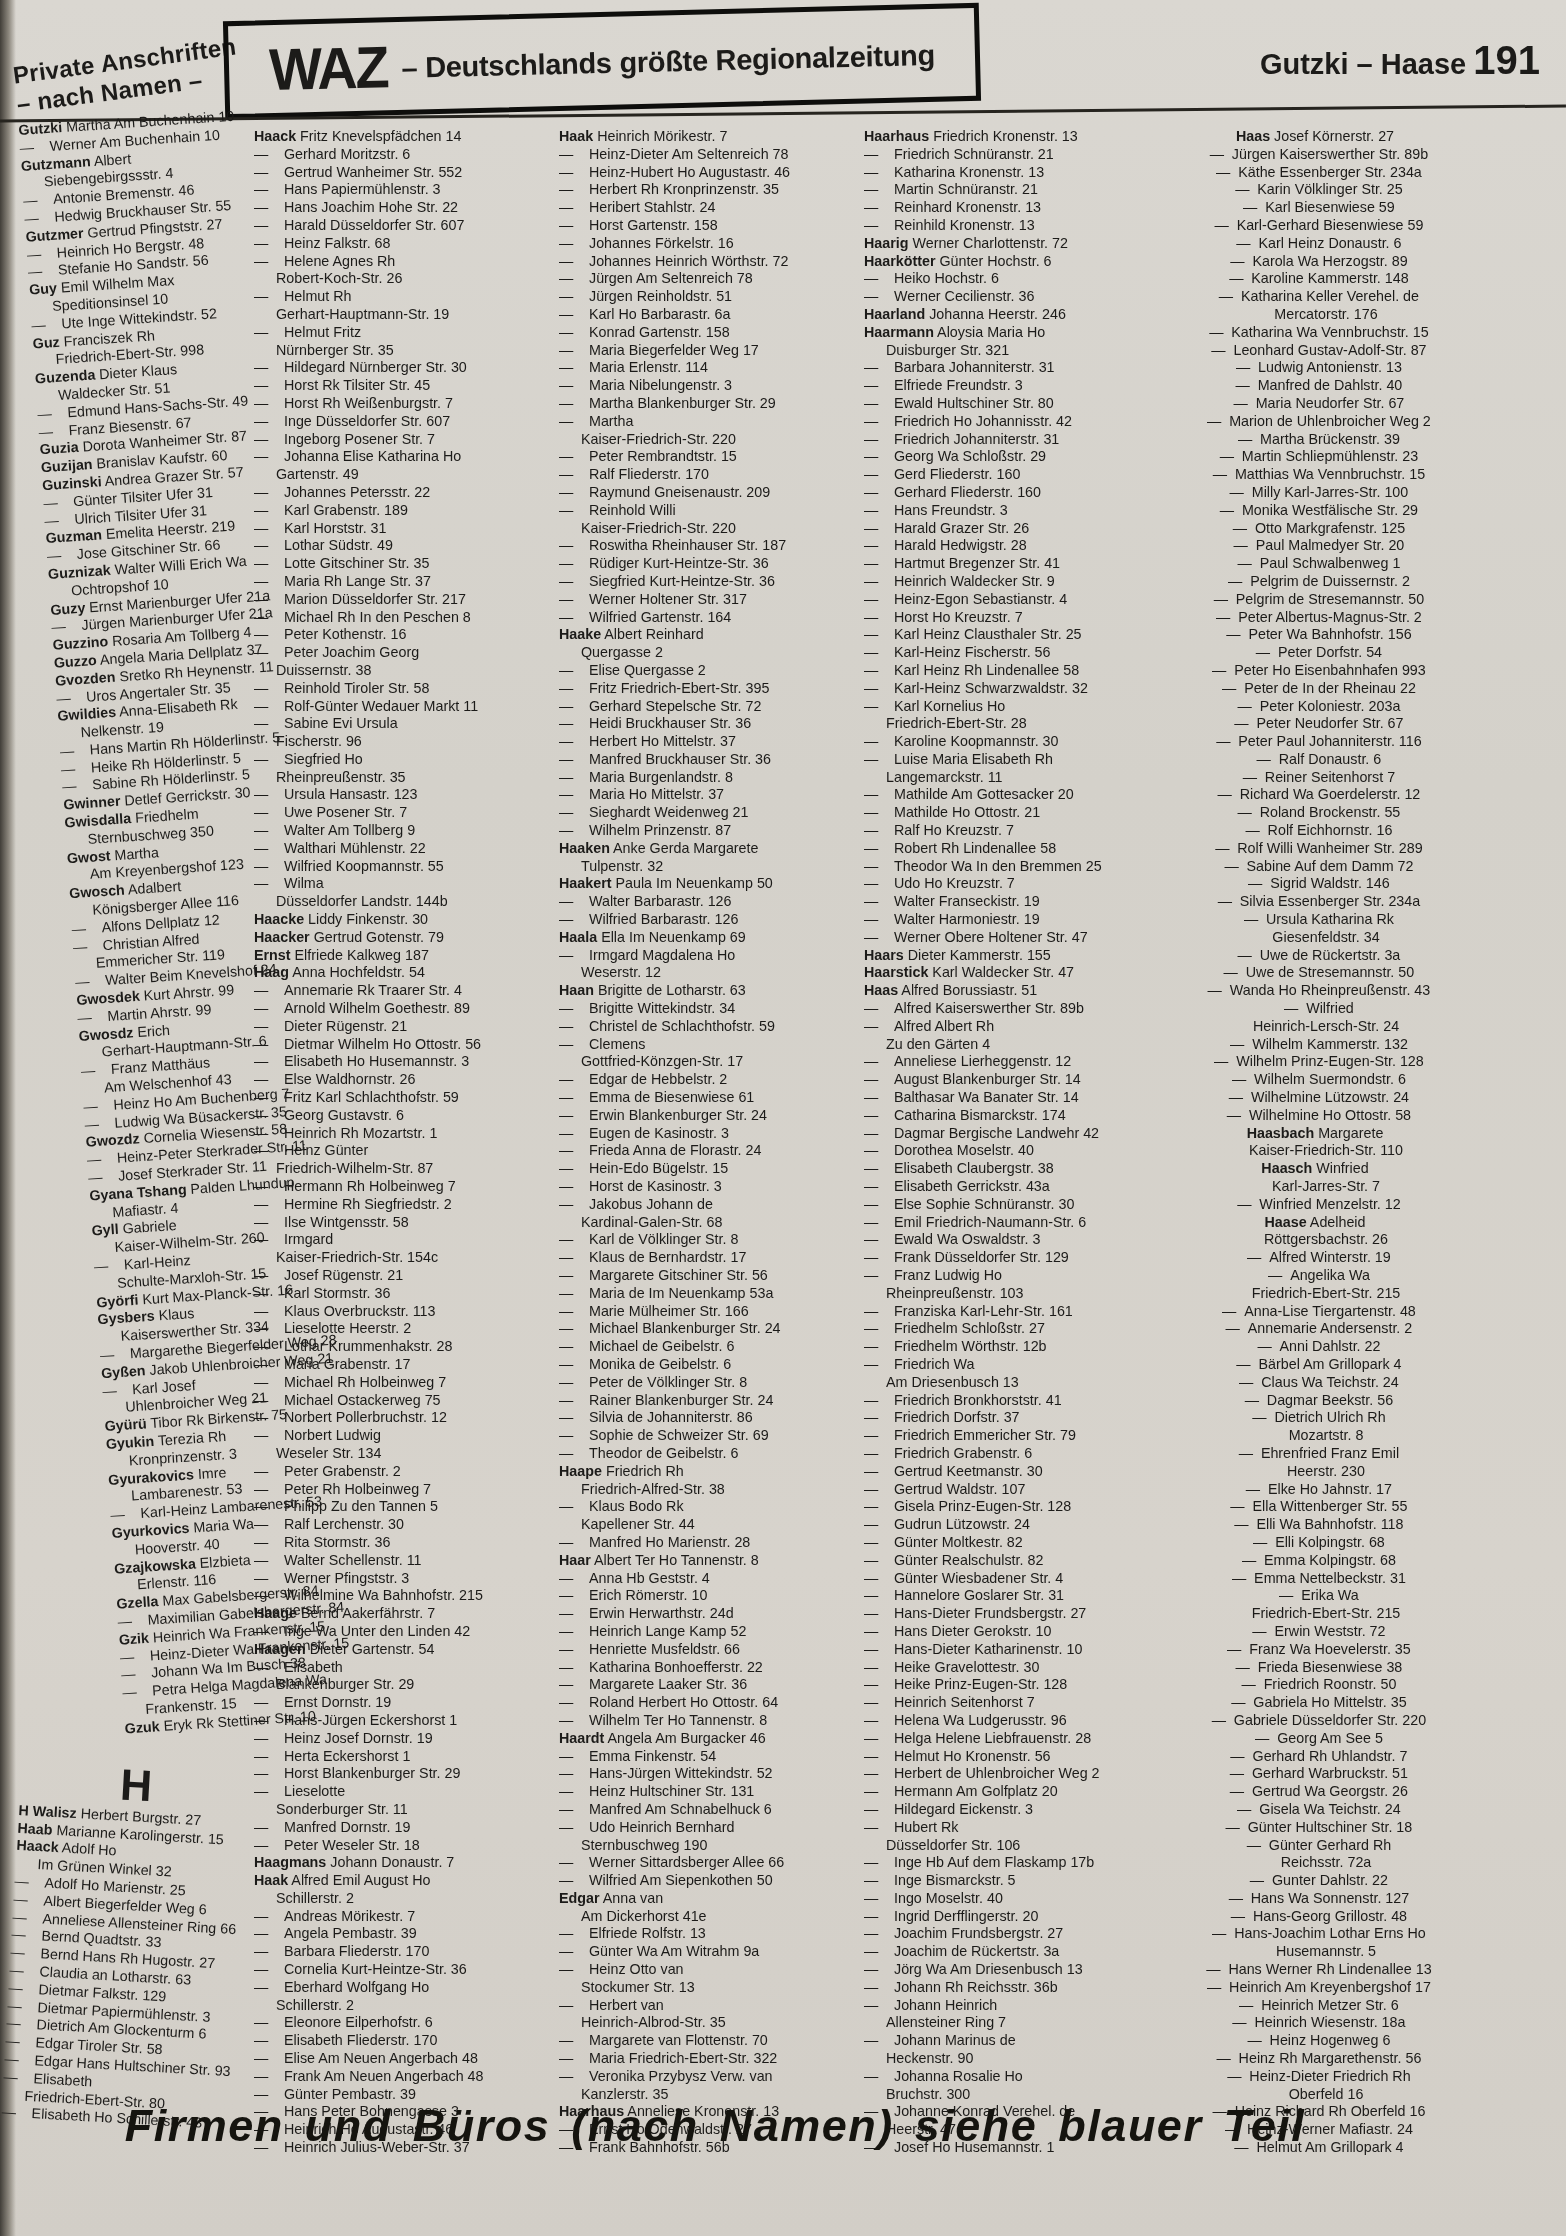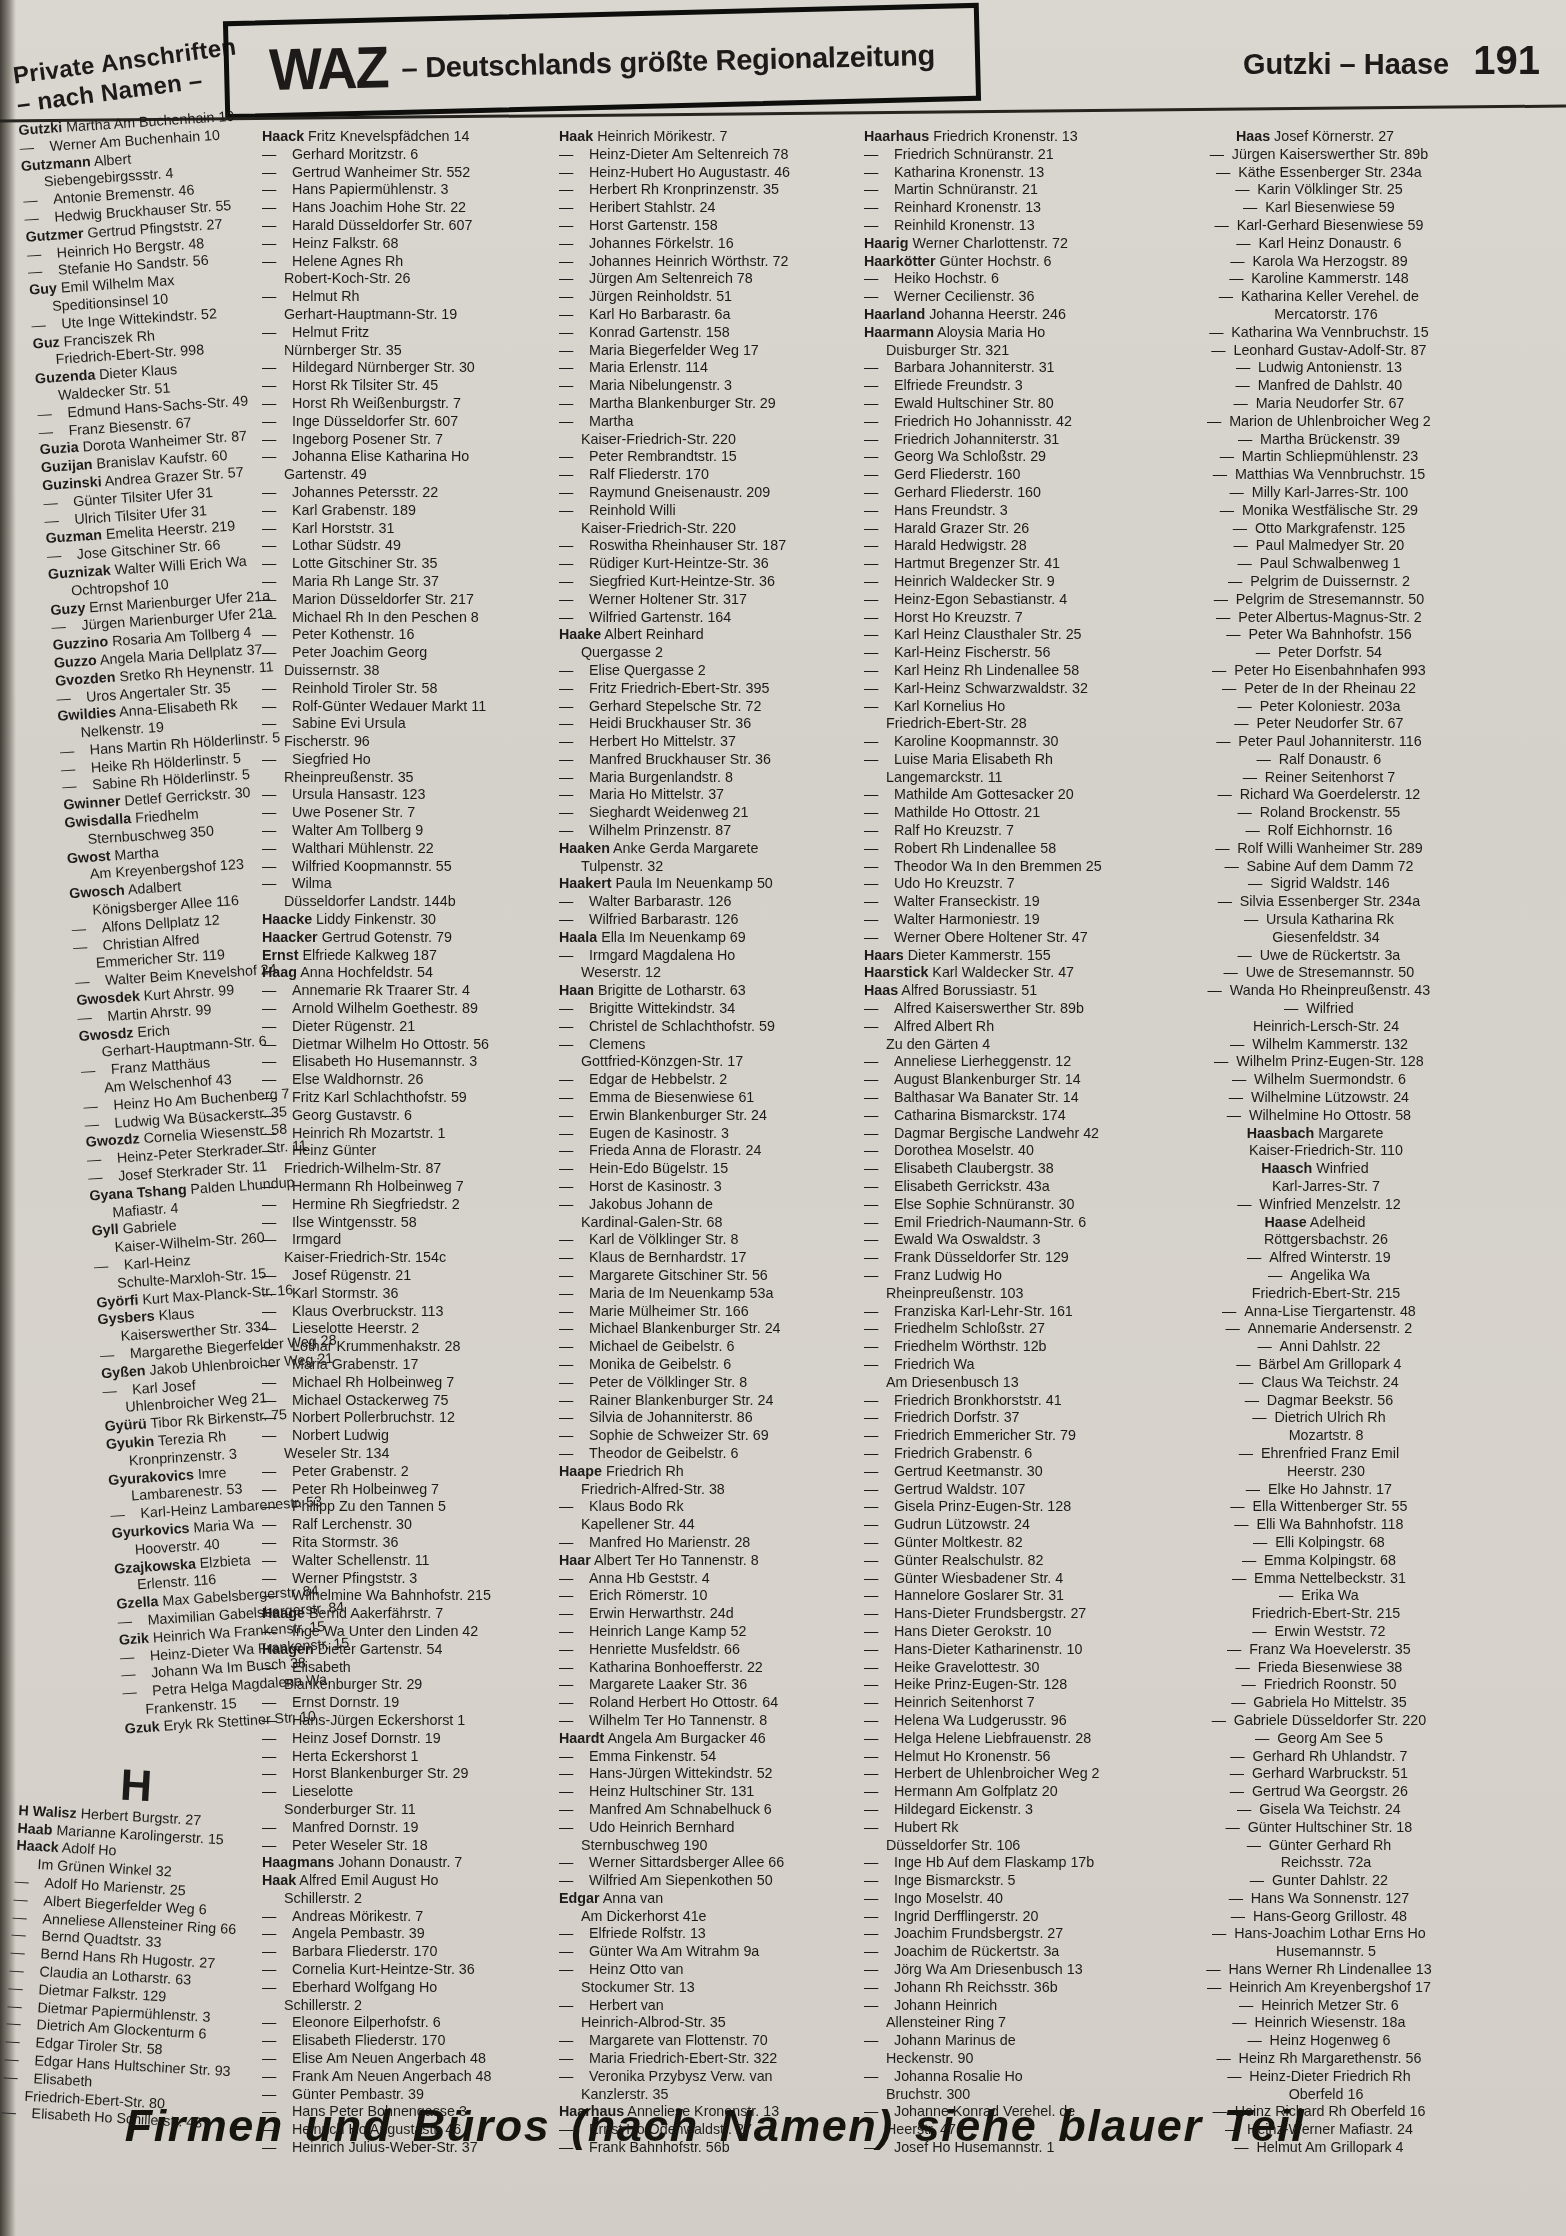--- a/index.html
+++ b/index.html
@@ -18,34 +18,34 @@
   }
   .banner {
     position:absolute; left:224px; top:12px; width:746px; height:88px;
     border:5px solid #0e0e0c; transform:rotate(-1.4deg);
     display:flex; align-items:center; justify-content:center; gap:14px;
   }
   .banner .brand { font-size:56px; font-weight:bold; letter-spacing:-2px; transform:scaleY(1.05); }
   .banner .tagline { font-size:29px; font-weight:bold; letter-spacing:-.3px; padding-top:4px; }
   .range-head {
     position:absolute; left:1100px; top:38px; width:440px;
-    display:flex; align-items:baseline; justify-content:flex-end; gap:24px; padding-right:10px;
+    display:flex; align-items:baseline; justify-content:flex-end; gap:7px; padding-right:10px;
   }
   .range-head .range { font-size:29px; font-weight:bold; }
   .range-head .pagenum { font-size:40px; font-weight:bold; }
   .head-rule { position:absolute; left:0; top:112px; width:1566px; height:3px; background:#26241f; transform:rotate(-.55deg); }
 
   .col { position:absolute; width:292px; font-size:14.3px; line-height:17.8px; }
   .col .l1 { white-space:nowrap; }
   .col .l2 { padding-left:22px; white-space:nowrap; }
   .nm { font-weight:bold; }
   .dash { display:inline-block; width:30px; }
   #col1a { left:18px;  top:122px; transform:rotate(-3.8deg); transform-origin:0 0; }
   #col1b { left:22px;  top:1748px; transform:rotate(3.2deg); transform-origin:0 0; }
-  #col2  { left:254px; top:128px;margin-left:8px; }
+  #col2  { left:254px; top:128px; }
   #col3  { left:559px; top:128px; }
   #col4  { left:864px; top:128px; }
   #col5  { left:1169px;top:128px;text-align:center; }
   .letter-head { text-align:center; font-size:44px; font-weight:bold; padding:22px 60px 14px 0; }
 
   .footer {
     position:absolute; left:110px; top:2100px; width:1210px; text-align:center;
     font-size:45px; font-weight:bold; font-style:italic; letter-spacing:1.5px; word-spacing:7px;
     color:#15140f; transform:scaleY(.97);
   }

